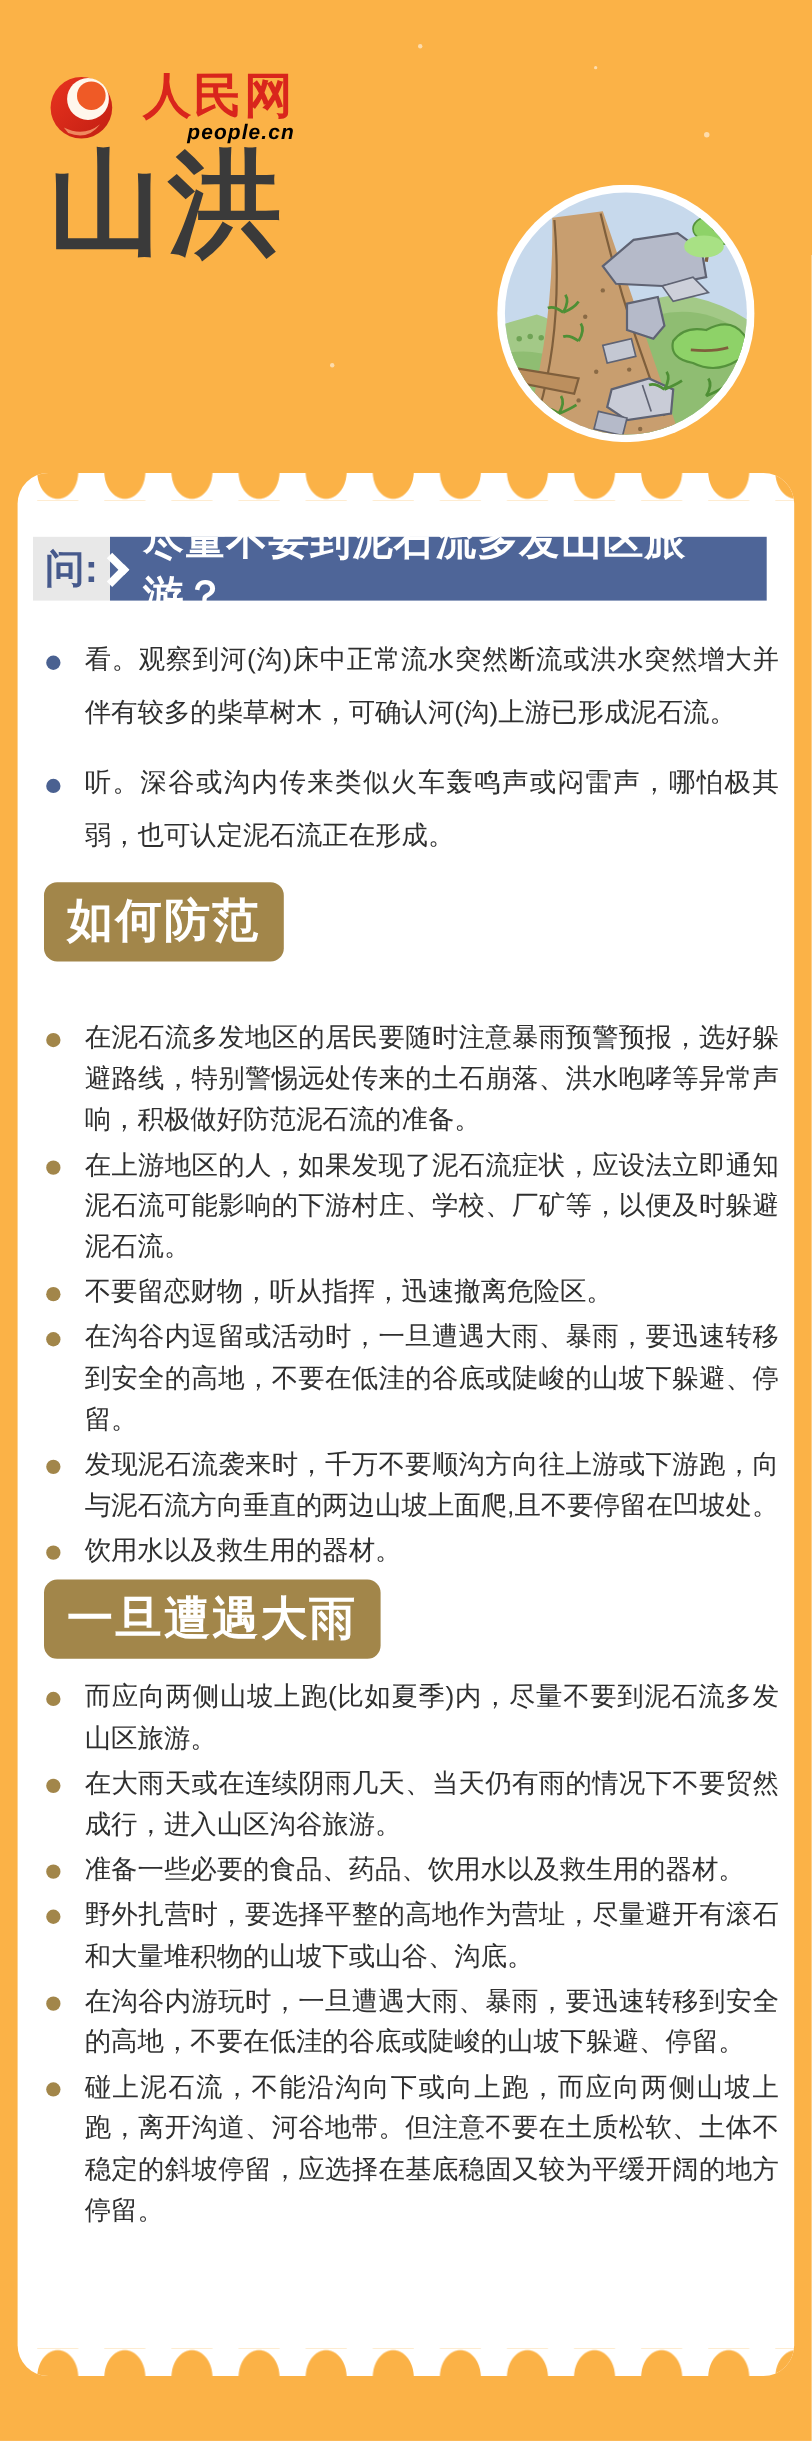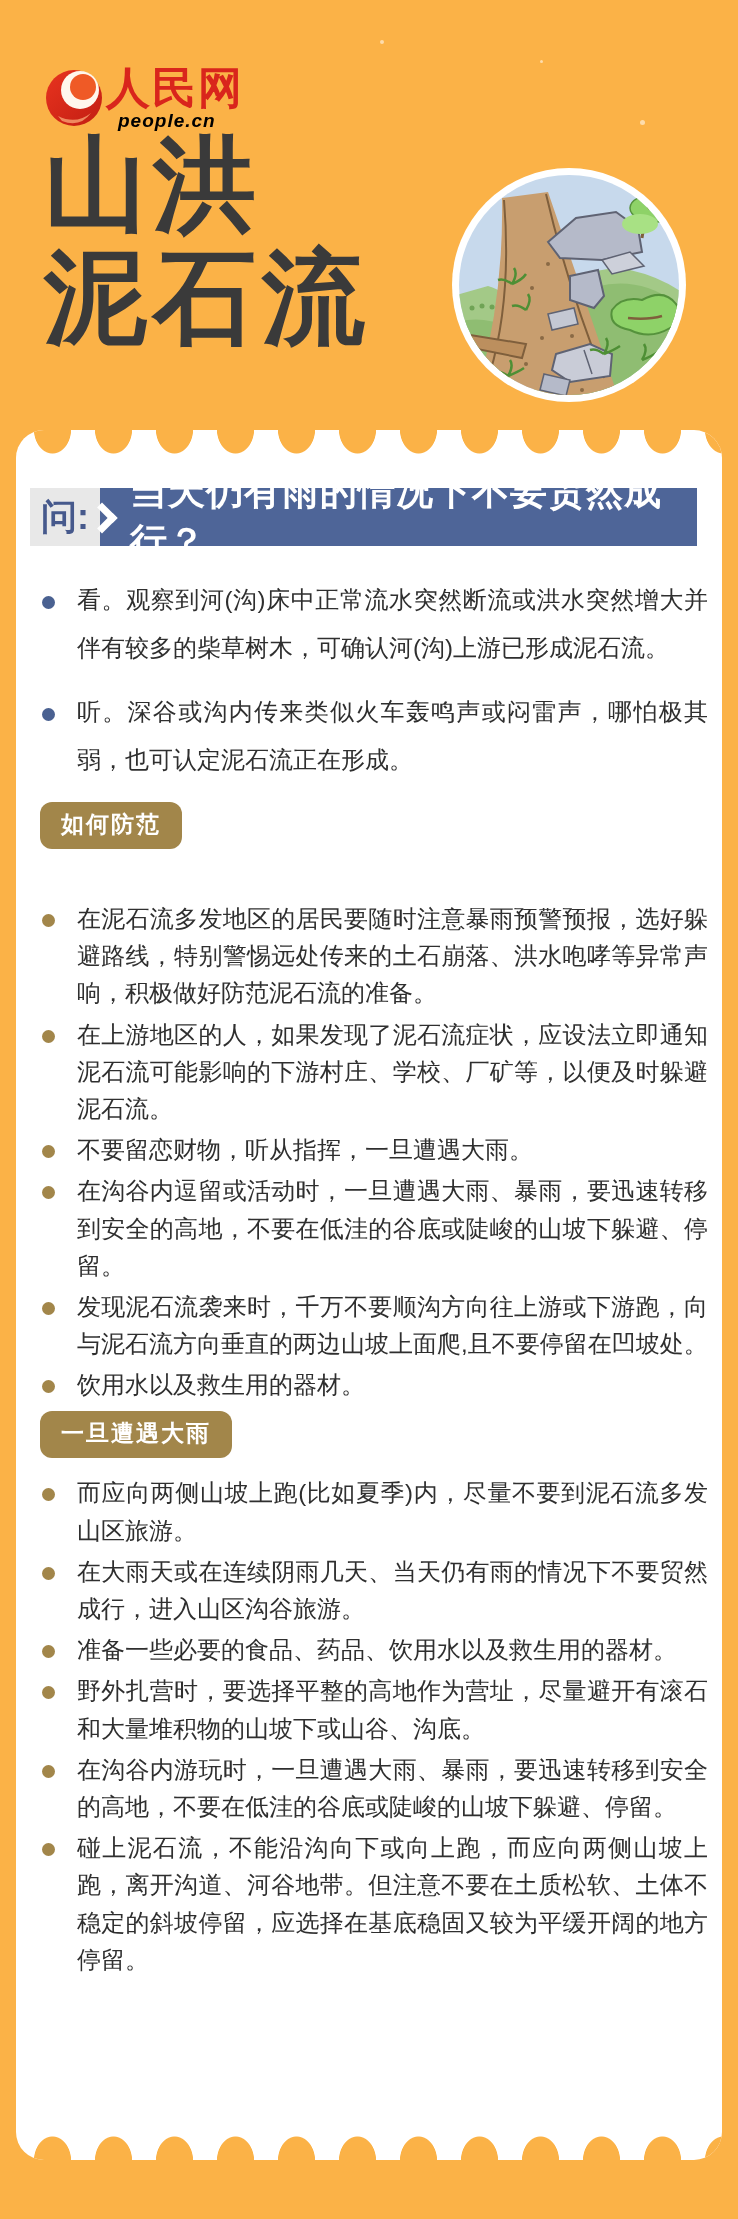--- a/index.html
+++ b/index.html
@@ -2,21 +2,21 @@
 <html><head>
 <meta charset="utf-8">
 <style>
   html,body{margin:0;padding:0;}
   body{width:738px;font-family:"Liberation Sans","DejaVu Sans",sans-serif;}
   .page{position:relative;width:738px;height:2219px;background:#FBB247;overflow:hidden;}
 
   
   .hero{position:relative;height:430px;}
   .logo{position:absolute;left:44px;top:64px;display:flex;align-items:flex-start;}
-  .logo-text{margin-left:0;}
+  .logo-text{margin-left:24px;text-align:right;}
   .logo-cn{font-size:44px;font-weight:900;color:#D9251C;line-height:1.1;letter-spacing:2px;}
   .logo-en{font-size:19px;font-weight:800;color:#000000;letter-spacing:1px;margin-top:-2px;padding-left:12px;font-style:italic;}
   .title{position:absolute;left:44px;top:128px;margin:0;font-size:103px;line-height:1.1;
          font-weight:900;color:#3A3A3A;letter-spacing:6px;}
   .illus{position:absolute;left:452px;top:168px;width:234px;height:234px;}
   .speck{position:absolute;border-radius:50%;background:rgba(255,255,255,.55);}
 
   
   .card{position:relative;box-sizing:border-box;width:706px;height:1730px;margin:0 16px;
         background:#FFFFFF;border-radius:28px;padding:58px 14px 0 24px;overflow:hidden;}
@@ -40,21 +40,21 @@
   .dot{position:absolute;left:2px;width:13px;height:13px;border-radius:50%;}
   ul.s1{margin-bottom:18px;}
   ul.s1 li{line-height:2.0;margin-bottom:16px;}
   ul.s1 .dot{background:#4A6191;top:20px;}
   ul.s2{margin-bottom:8px;margin-top:35px;}
   ul.s2 li,ul.s3 li{line-height:1.55;margin-bottom:4px;}
   ul.s2 .dot,ul.s3 .dot{background:#A2864A;top:14px;}
   ul.list li:last-child{margin-bottom:0;}
 
   
-  .badge{display:inline-block;background:#A2864A;color:#FFFFFF;font-size:23px;font-weight:900;
+  .badge{display:inline-block;background:#A2864A;color:#FFFFFF;font-size:42px;font-weight:900;
          letter-spacing:2px;padding:7px 21px 9px;border-radius:12px;margin:0 0 16px 0;}
 </style>
 </head>
 <body>
 
 <div class="page">
 
   <header class="hero">
     <span class="speck" style="left:380px;top:40px;width:4px;height:4px;"></span>
     <span class="speck" style="left:640px;top:120px;width:5px;height:5px;"></span>
@@ -73,21 +73,21 @@
         <circle cx="36" cy="26" r="19" fill="#FFF7EC"></circle>
         <circle cx="39" cy="23" r="13" fill="#EF5A26"></circle>
         <path d="M14 52 q18 9 33 -3 q-11 15 -29 8 Z" fill="#F59B6C" opacity="0.85"></path>
       </svg>
       <div class="logo-text">
         <div class="logo-cn">人民网</div>
         <div class="logo-en">people.cn</div>
       </div>
     </div>
 
-    <h1 class="title"><span>山洪</span><br><span>泥石流</span></h1>
+    <h1 class="title"><span>山洪</span><br></h1>
 
     <div class="illus">
       <svg width="234" height="234" viewBox="0 0 234 234" aria-hidden="true">
         <defs>
             <clipPath id="cclip">
               <circle cx="117" cy="117" r="110"></circle>
             </clipPath>
           </defs>
         <circle cx="117" cy="117" r="117" fill="#FFFFFF"></circle>
         <g clip-path="url(#cclip)">
@@ -138,34 +138,34 @@
   </header>
 
   <main class="card">
     <div class="scallop top"></div>
 
     <div class="q-row">
       <div class="q-label">
         <span>问:</span>
         <span class="chev"></span>
       </div>
-      <div class="q-title">当天仍有雨的情况下不要贸然成行？</div>
+      <div class="q-title">尽量不要到泥石流多发山区旅游？</div>
     </div>
 
     <ul class="list s1">
       <li><span class="dot"></span><span class="txt">看。观察到河(沟)床中正常流水突然断流或洪水突然增大并伴有较多的柴草树木，可确认河(沟)上游已形成泥石流。</span></li>
       <li><span class="dot"></span><span class="txt">听。深谷或沟内传来类似火车轰鸣声或闷雷声，哪怕极其弱，也可认定泥石流正在形成。</span></li>
     </ul>
 
     <div class="badge">如何防范</div>
 
     <ul class="list s2">
       <li><span class="dot"></span><span class="txt">在泥石流多发地区的居民要随时注意暴雨预警预报，选好躲避路线，特别警惕远处传来的土石崩落、洪水咆哮等异常声响，积极做好防范泥石流的准备。</span></li>
       <li><span class="dot"></span><span class="txt">在上游地区的人，如果发现了泥石流症状，应设法立即通知泥石流可能影响的下游村庄、学校、厂矿等，以便及时躲避泥石流。</span></li>
-      <li><span class="dot"></span><span class="txt">不要留恋财物，听从指挥，一旦遭遇大雨。</span></li>
+      <li><span class="dot"></span><span class="txt">不要留恋财物，听从指挥，迅速撤离危险区。</span></li>
       <li><span class="dot"></span><span class="txt">在沟谷内逗留或活动时，一旦遭遇大雨、暴雨，要迅速转移到安全的高地，不要在低洼的谷底或陡峻的山坡下躲避、停留。</span></li>
       <li><span class="dot"></span><span class="txt">发现泥石流袭来时，千万不要顺沟方向往上游或下游跑，向与泥石流方向垂直的两边山坡上面爬,且不要停留在凹坡处。</span></li>
       <li><span class="dot"></span><span class="txt">饮用水以及救生用的器材。</span></li>
     </ul>
 
     <div class="badge">一旦遭遇大雨</div>
 
     <ul class="list s3">
       <li><span class="dot"></span><span class="txt">而应向两侧山坡上跑(比如夏季)内，尽量不要到泥石流多发山区旅游。</span></li>
       <li><span class="dot"></span><span class="txt">在大雨天或在连续阴雨几天、当天仍有雨的情况下不要贸然成行，进入山区沟谷旅游。</span></li>

